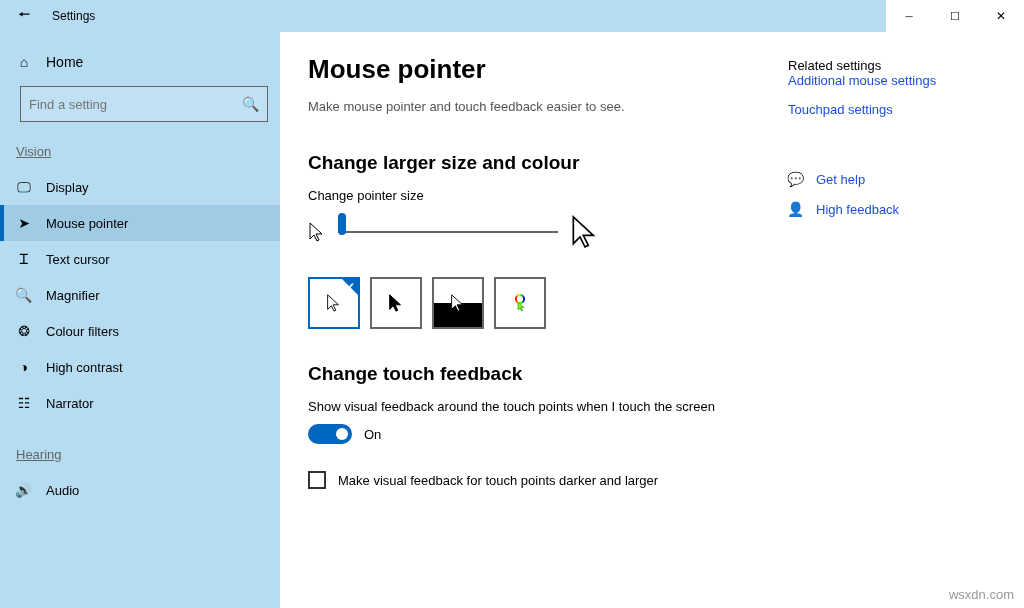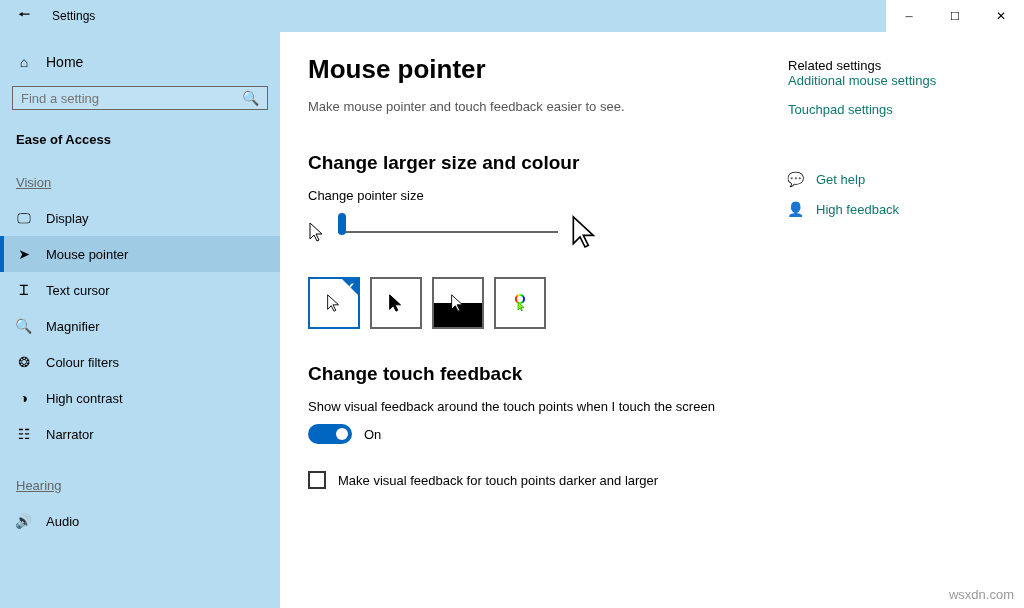--- a/index.html
+++ b/index.html
@@ -10,21 +10,21 @@
 .titlebar .title { font-size: 12px; padding-left: 4px; }
 .titlebar .spacer { flex: 1; }
 .titlebar .wbtn { width: 46px; height: 32px; display:flex; align-items:center; justify-content:center; font-size:12px; background:#fff;}
 .titlebar .wbtn.min::before { content:"─"; font-size:10px;}
 .titlebar .wbtn.max::before { content:"☐"; font-size:11px;}
 .titlebar .wbtn.close::before { content:"✕"; font-size:12px;}
 .container { display:flex; height:576px; }
 
 .sidebar { width:280px; background:#b6dcf2; padding-top:12px; position:relative; }
 .homebtn { display:flex; align-items:center; padding:10px 16px; font-size:14px; gap:14px;}
-.searchwrap { margin:6px 12px 14px 12px; height:24px; border:1px solid #666; background:rgba(255,255,255,0.15); display:flex; align-items:center; padding:0 8px; }
+.searchwrap { margin:6px 12px 14px 20px; height:36px; border:1px solid #666; background:rgba(255,255,255,0.15); display:flex; align-items:center; padding:0 8px; }
 .searchwrap input { flex:1; background:transparent; border:none; outline:none; font-size:13px; color:#555;}
 .sidebar-strong { font-weight:600; font-size:13px; padding:8px 16px 20px 16px; }
 .section-label { color:#666; font-size:13px; padding:8px 16px 10px 16px;text-decoration:underline; }
 .navitem { display:flex; align-items:center; gap:14px; padding:10px 16px; font-size:13px; position:relative;}
 .navitem.selected { background:#a0cbe4; }
 .navitem.selected::before { content:""; position:absolute; left:0; top:0; bottom:0; width:4px; background:#0067c0;}
 .icon { width:16px; height:16px; display:inline-flex; align-items:center; justify-content:center; font-size:14px;}
 
 .main { flex:1; padding:22px 28px; overflow:auto; position:relative; display:flex; }
 .content { flex:1; max-width:470px;}
@@ -45,21 +45,21 @@
 .swatch.half { background:linear-gradient(to bottom, #fff 50%, #000 50%);}
 .swatch svg { width:20px; height:20px;}
 .toggle-row { display:flex; align-items:center; gap:12px; font-size:13px; margin-bottom:27px;}
 .toggle { width:44px; height:20px; border-radius:10px; background:#0067c0; position:relative;}
 .toggle .knob { width:12px; height:12px; background:#fff; border-radius:50%; position:absolute; right:4px; top:4px;}
 .checkrow { display:flex; align-items:center; gap:12px; font-size:13px;}
 .chk { width:18px; height:18px; border:2px solid #333; background:#fff;}
 
 .rightcol { width:210px; padding-left:10px; padding-top:4px;}
 .rightcol .rhead { font-size:13px; }
-.link { color:#0f766e; font-size:13px; display:block; margin-bottom:14px; text-decoration:none;}
+.link { color:#1d4ed8; font-size:13px; display:block; margin-bottom:14px; text-decoration:none;}
 .helprow { display:flex; align-items:center; gap:12px; margin-bottom:14px;}
 .helprow .link { margin:0;}
 
 .watermark { position:absolute; bottom:6px; right:10px; font-size:13px; color:#999;}
 </style>
 </head>
 <body>
 
 <div class="titlebar">
   <div class="back">🠔</div>
@@ -73,21 +73,20 @@
 <div class="container">
   <div class="sidebar">
     <div class="homebtn">
       <span class="icon">⌂</span>
       <span>Home</span>
     </div>
     <div class="searchwrap">
       <input placeholder="Find a setting" style="">
       <span class="icon">🔍</span>
     </div>
-    <div class="sidebar-strong">Ease of Access</div>
 
     <div class="section-label">Vision</div>
 
     <div class="navitem">
       <span class="icon">🖵</span>
       <span>Display</span>
     </div>
     <div class="navitem selected">
       <span class="icon">➤</span>
       <span>Mouse pointer</span>

